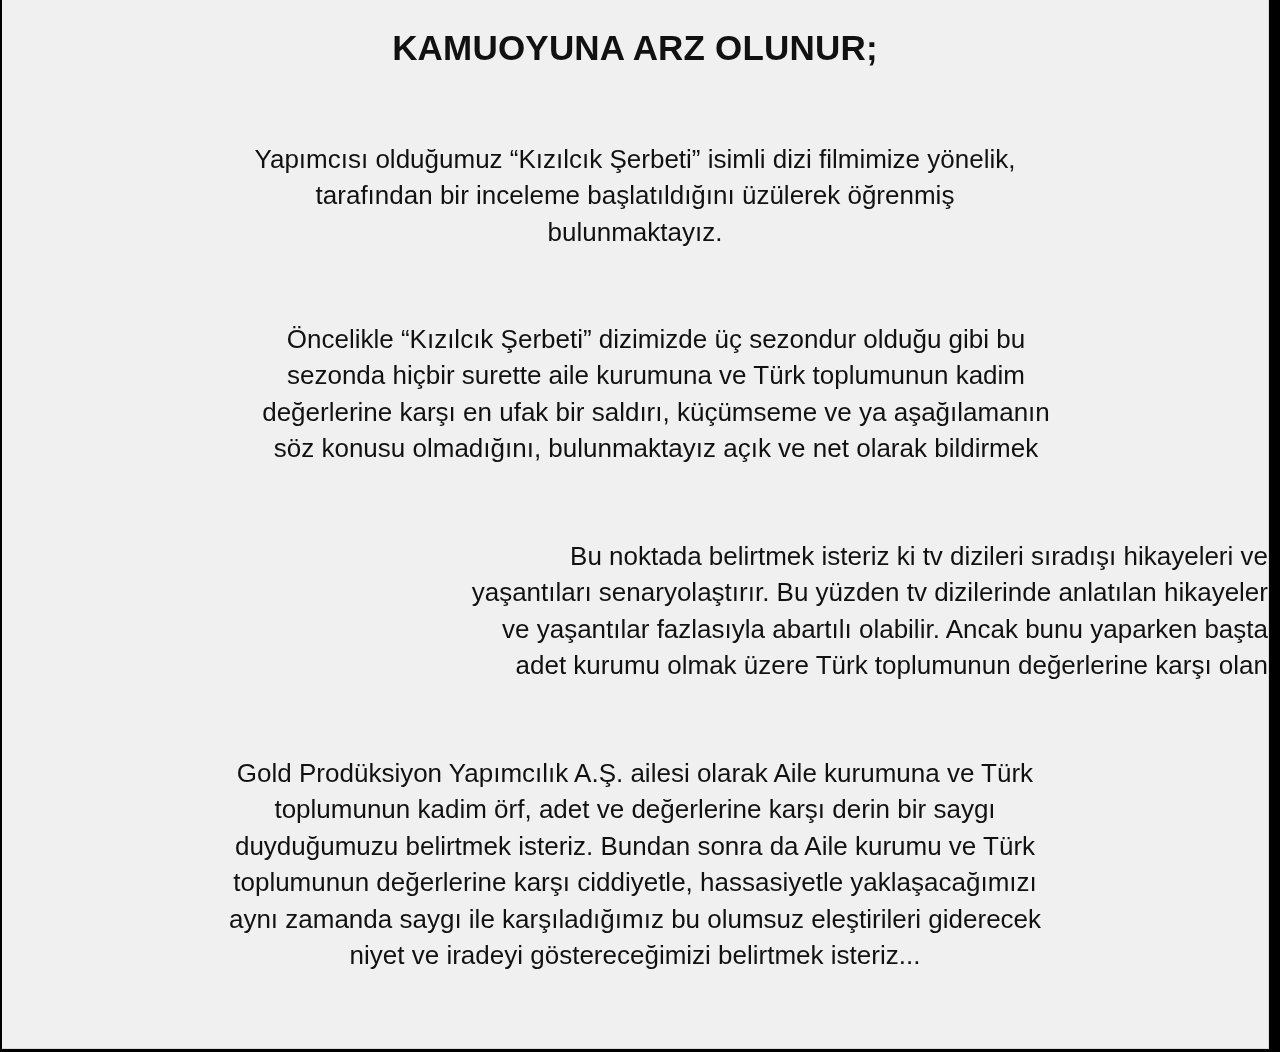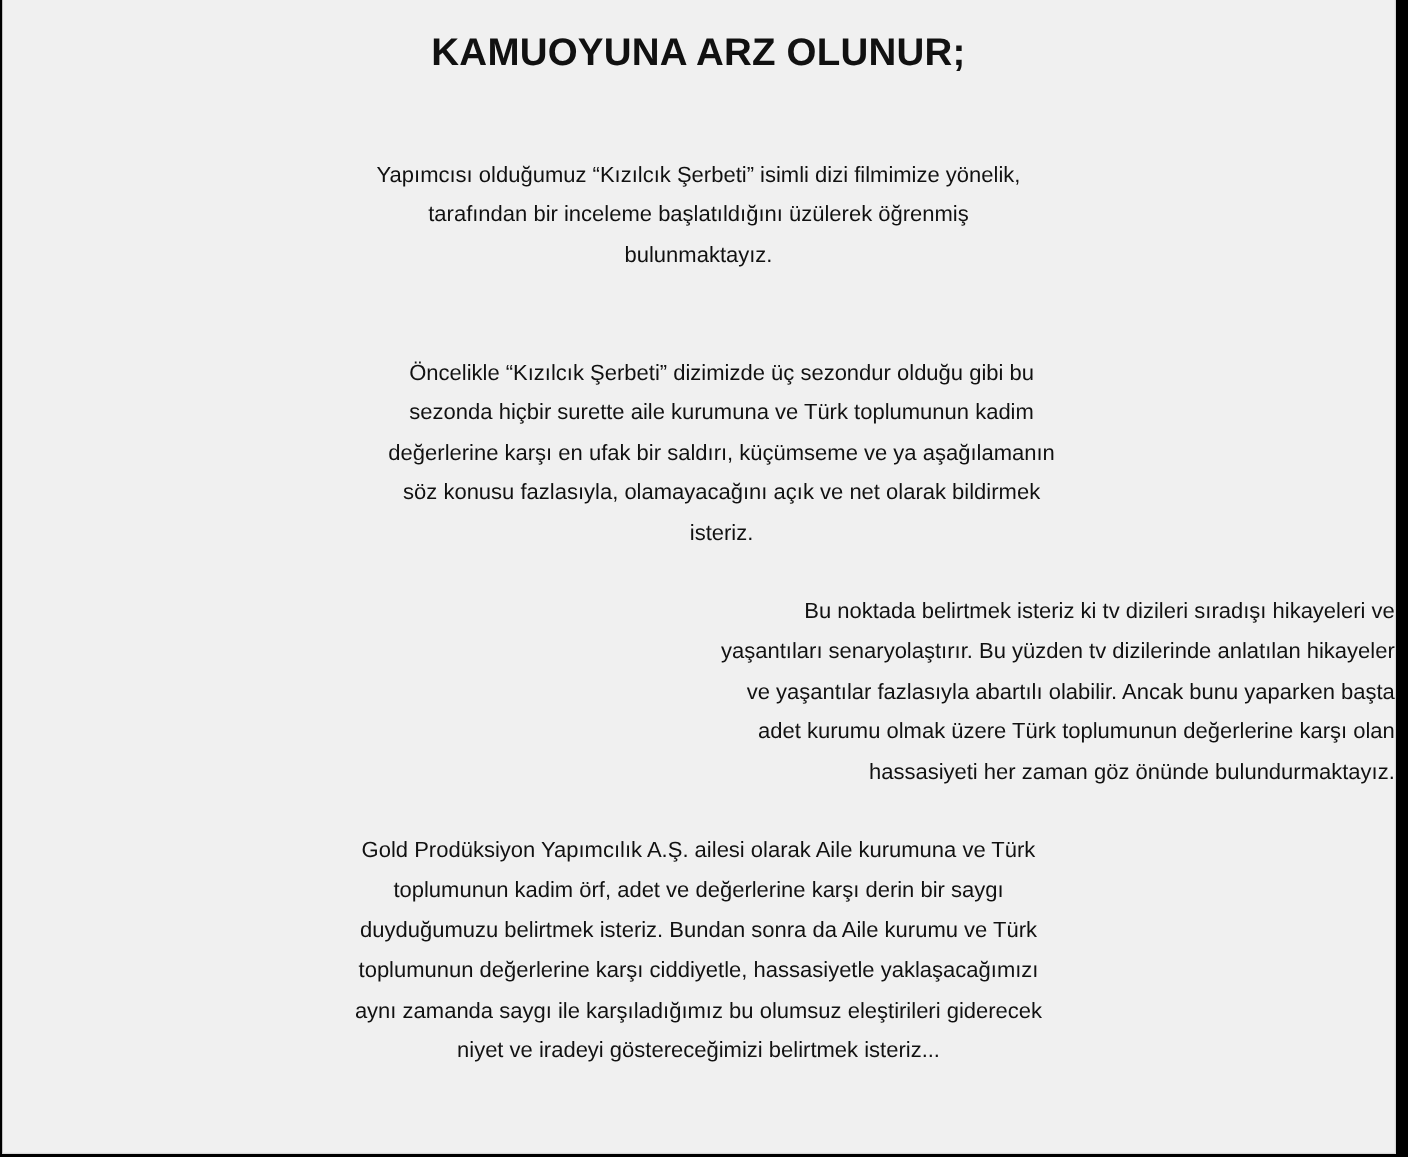--- a/index.html
+++ b/index.html
@@ -41,21 +41,21 @@
       font-weight: bold;
       letter-spacing: 0.2px;
       line-height: 44px;
       margin: 0;
     }
     .para {
       position: absolute;
       left: 0;
       right: 0;
       margin: 0;
-      font-size: 20px;
+      font-size: 26px;
       line-height: 36.4px;
       font-weight: normal;
     }
     .line {
       display: block;
       white-space: nowrap;
     }
     #p1 { top: 141px; }
     #p2 { top: 321px; margin-left: 42px; }
     #p3 { top: 538px; text-align: right; }
@@ -73,30 +73,28 @@
     <p class="para" id="p1">
       <span class="line">Yapımcısı olduğumuz “Kızılcık Şerbeti” isimli dizi filmimize yönelik,</span>
       <span class="line">tarafından bir inceleme başlatıldığını üzülerek öğrenmiş</span>
       <span class="line">bulunmaktayız.</span>
     </p>
 
     <p class="para" id="p2">
       <span class="line">Öncelikle “Kızılcık Şerbeti” dizimizde üç sezondur olduğu gibi bu</span>
       <span class="line">sezonda hiçbir surette aile kurumuna ve Türk toplumunun kadim</span>
       <span class="line">değerlerine karşı en ufak bir saldırı, küçümseme ve ya aşağılamanın</span>
-      <span class="line">söz konusu fazlasıyla,  olamayacağını açık ve net olarak bildirmek</span>
-      <span class="line">isteriz.</span>
+      <span class="line">söz konusu olmadığını,  bulunmaktayız açık ve net olarak bildirmek</span>
     </p>
 
     <p class="para" id="p3">
       <span class="line">Bu noktada belirtmek isteriz ki tv dizileri sıradışı hikayeleri ve</span>
       <span class="line">yaşantıları senaryolaştırır. Bu yüzden tv dizilerinde anlatılan hikayeler</span>
       <span class="line">ve yaşantılar fazlasıyla abartılı olabilir. Ancak bunu yaparken başta</span>
       <span class="line">adet kurumu olmak üzere Türk toplumunun değerlerine karşı olan</span>
-      <span class="line">hassasiyeti her zaman göz önünde bulundurmaktayız.</span>
     </p>
 
     <p class="para" id="p4">
       <span class="line">Gold Prodüksiyon Yapımcılık A.Ş. ailesi olarak Aile kurumuna ve Türk</span>
       <span class="line">toplumunun kadim örf, adet ve değerlerine karşı derin bir saygı</span>
       <span class="line">duyduğumuzu belirtmek isteriz. Bundan sonra da Aile kurumu ve Türk</span>
       <span class="line">toplumunun  değerlerine karşı ciddiyetle, hassasiyetle yaklaşacağımızı</span>
       <span class="line">aynı zamanda saygı ile karşıladığımız bu olumsuz eleştirileri giderecek</span>
       <span class="line">niyet ve iradeyi göstereceğimizi belirtmek isteriz...</span>
     </p>

